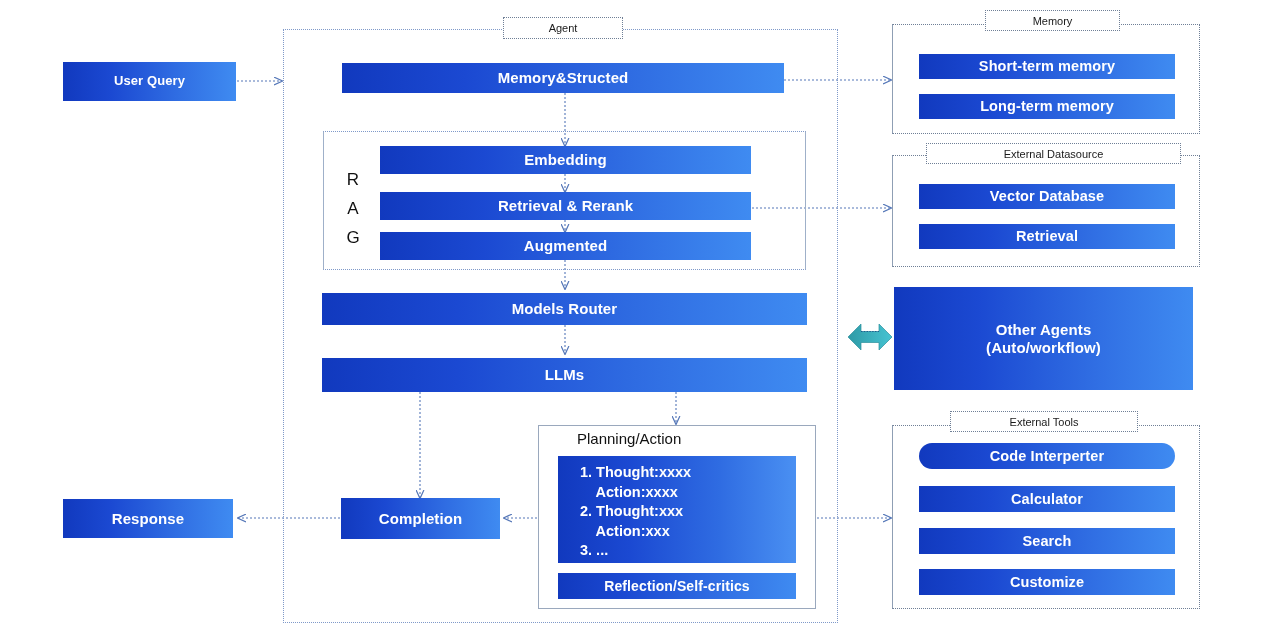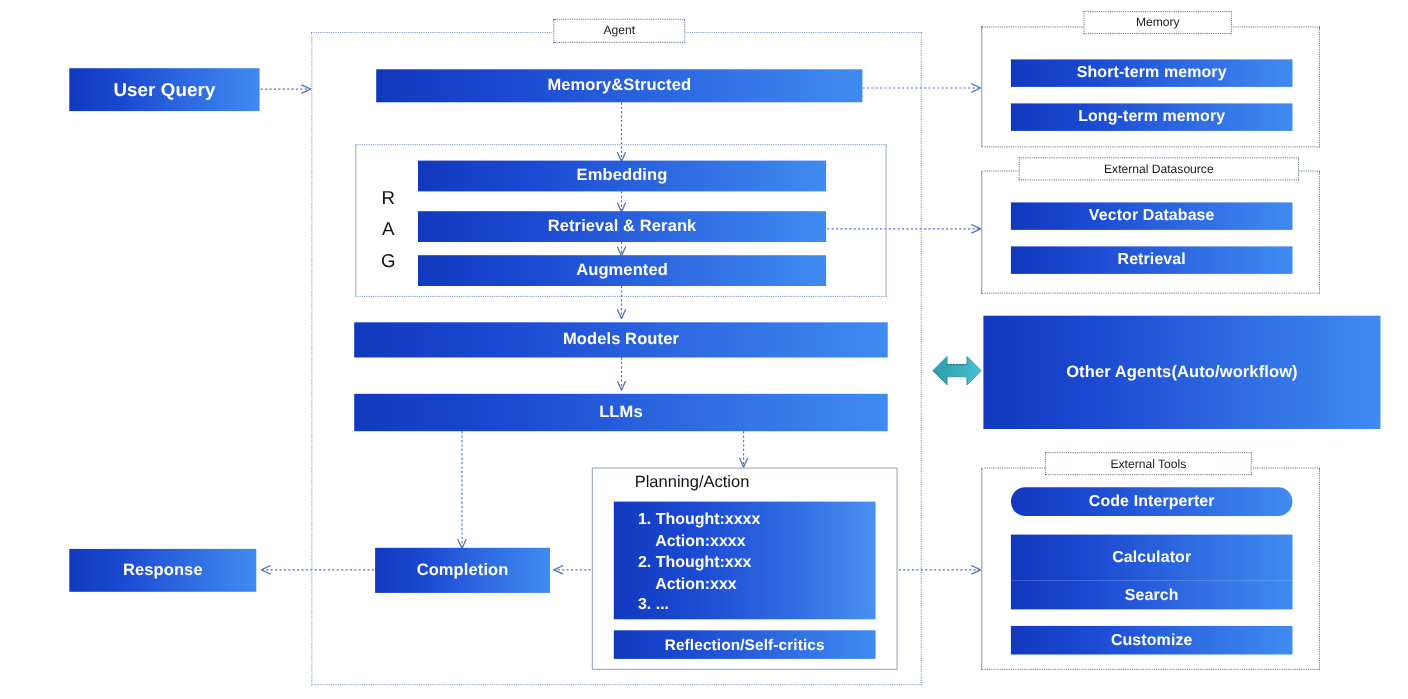--- a/index.html
+++ b/index.html
@@ -199,21 +199,21 @@
     Action:xxx
 3. ...</div>
 <div class="gbox" style="left:558px; top:573px; width:238px; height:26px; font-size:14px;">
   <span>Reflection/Self-critics</span>
 </div>
 
 <div class="gbox" style="left:341px; top:498px; width:159px; height:41px; font-size:15px;">
   <span>Completion</span>
 </div>
 
-<div class="gbox" style="left:63px; top:62px; width:173px; height:39px; font-size:17px;">
+<div class="gbox" style="left:63px; top:62px; width:173px; height:39px; font-size:13px;">
   <span>User Query</span>
 </div>
 <div class="gbox" style="left:63px; top:499px; width:170px; height:39px; font-size:15px;">
   <span>Response</span>
 </div>
 
 <div class="panel panel-right" style="left:892px; top:24px; width:308px; height:110px;"></div>
 <div class="tab" style="left:985px; top:10px; width:135px; height:21px;">
   <span>Memory</span>
 </div>
@@ -228,33 +228,33 @@
 <div class="tab" style="left:926px; top:143px; width:255px; height:21px;">
   <span>External Datasource</span>
 </div>
 <div class="gbox" style="left:919px; top:184px; width:256px; height:25px; font-size:14.5px;">
   <span>Vector Database</span>
 </div>
 <div class="gbox" style="left:919px; top:224px; width:256px; height:25px; font-size:14.5px;">
   <span>Retrieval</span>
 </div>
 
-<div class="gbox" style="left:894px; top:287px; width:361px; height:103px; font-size:15px; flex-direction:row;">
+<div class="gbox" style="left:894px; top:287px; width:299px; height:103px; font-size:15px; flex-direction:column;">
   <span>Other Agents</span>
   <span>(Auto/workflow)</span>
 </div>
 
 <div class="panel panel-right" style="left:892px; top:425px; width:308px; height:184px;"></div>
 <div class="tab" style="left:950px; top:411px; width:188px; height:21px;">
   <span>External Tools</span>
 </div>
 <div class="gbox" style="left:919px; top:443px; width:256px; height:26px; font-size:14.5px;border-radius:13px;">
   <span>Code Interperter</span>
 </div>
-<div class="gbox" style="left:919px; top:486px; width:256px; height:42px; font-size:14.5px;">
+<div class="gbox" style="left:919px; top:486px; width:256px; height:26px; font-size:14.5px;">
   <span>Calculator</span>
 </div>
 <div class="gbox" style="left:919px; top:528px; width:256px; height:26px; font-size:14.5px;">
   <span>Search</span>
 </div>
 <div class="gbox" style="left:919px; top:569px; width:256px; height:26px; font-size:14.5px;">
   <span>Customize</span>
 </div>
 
 </body></html>

